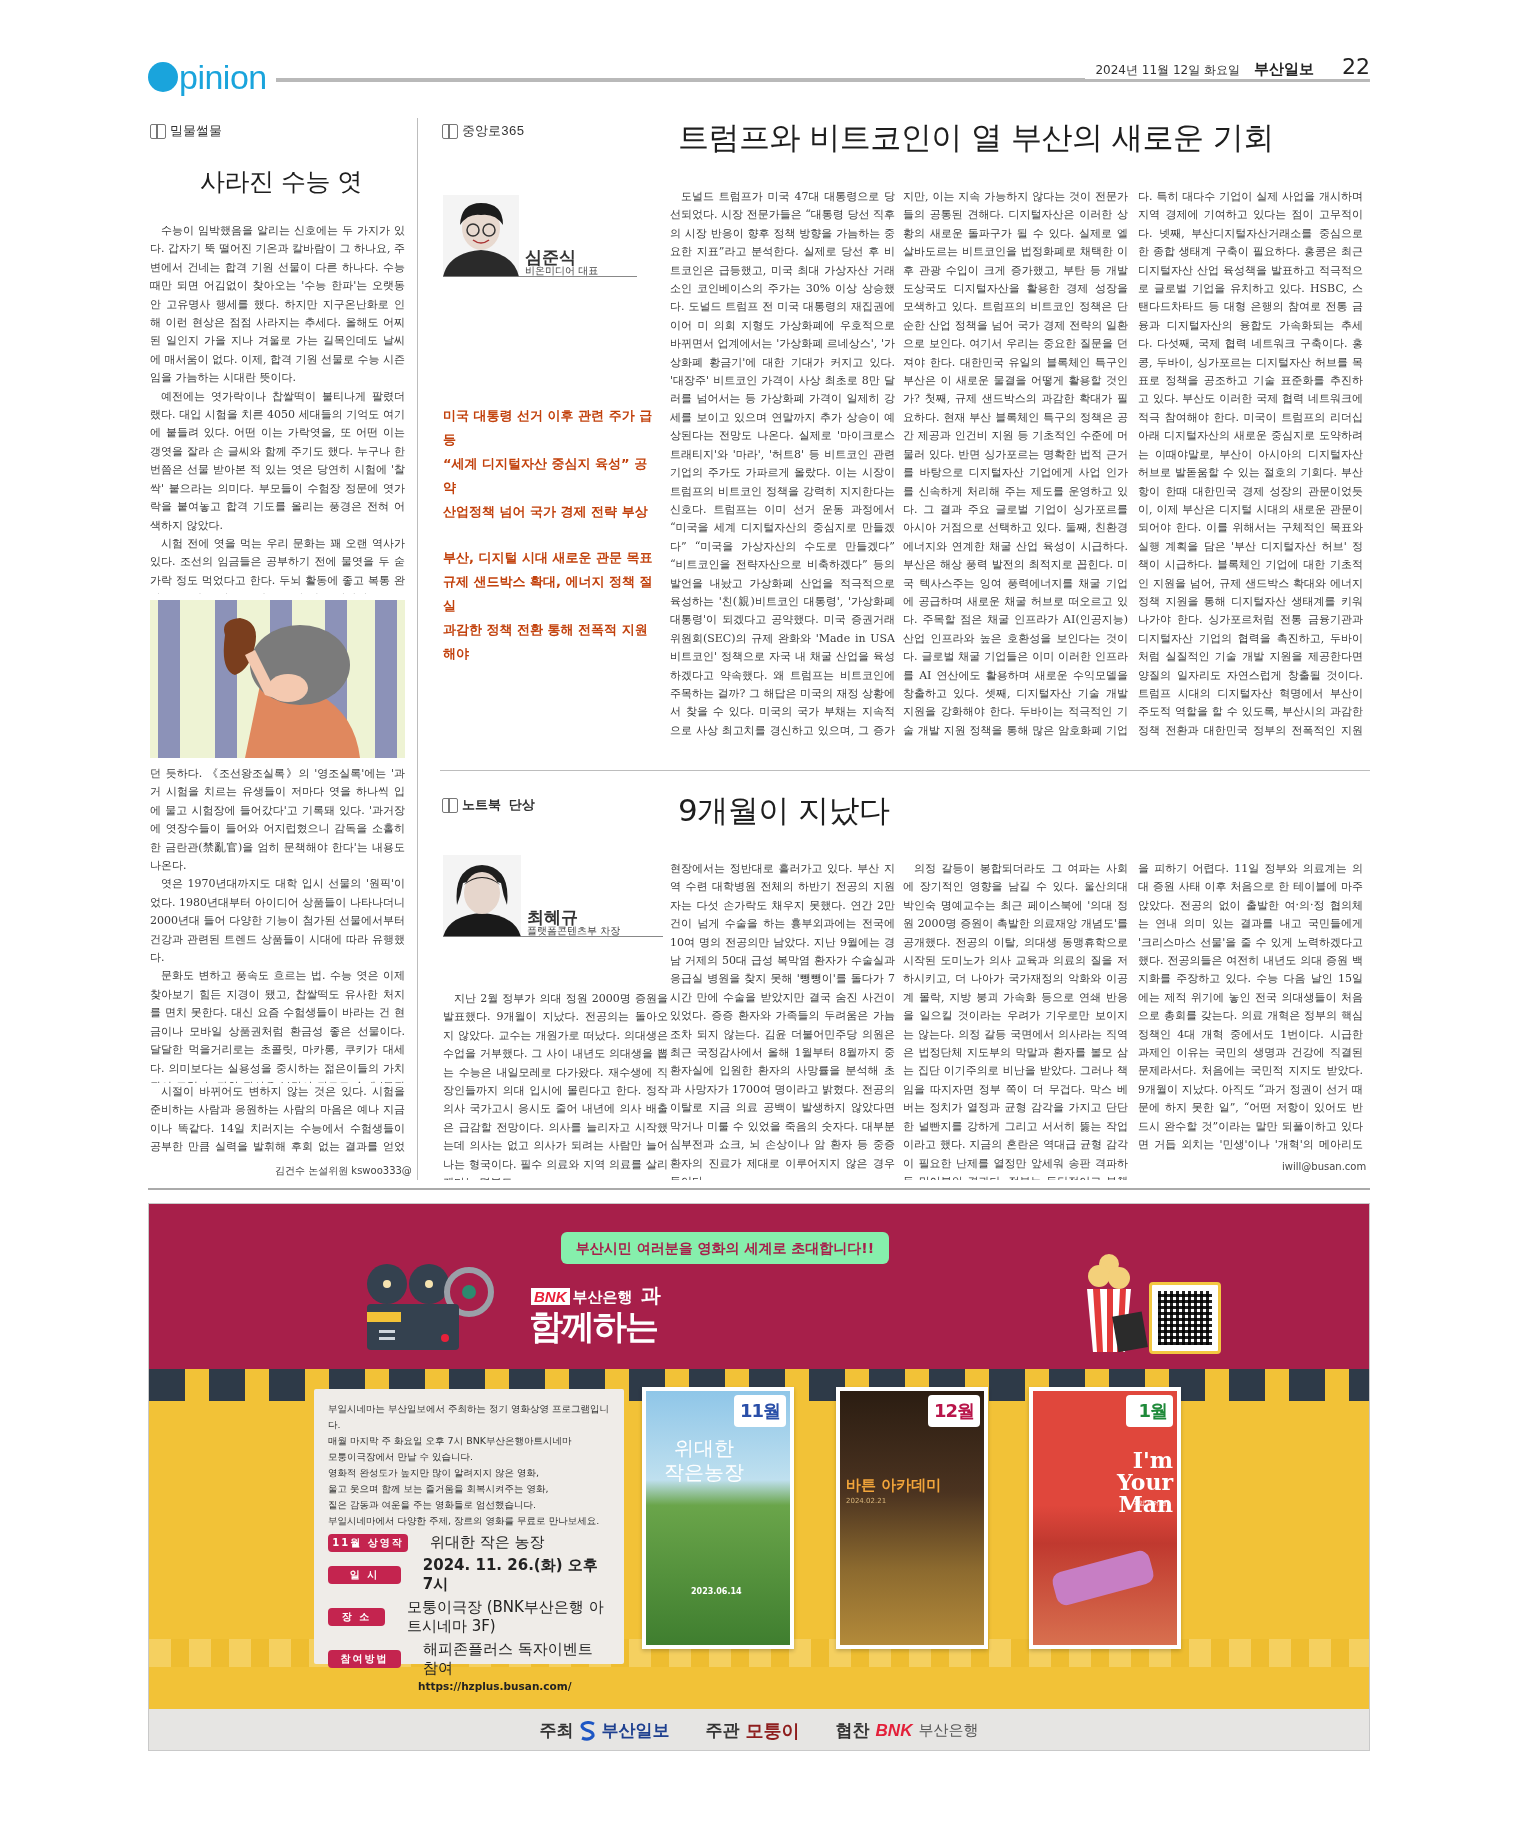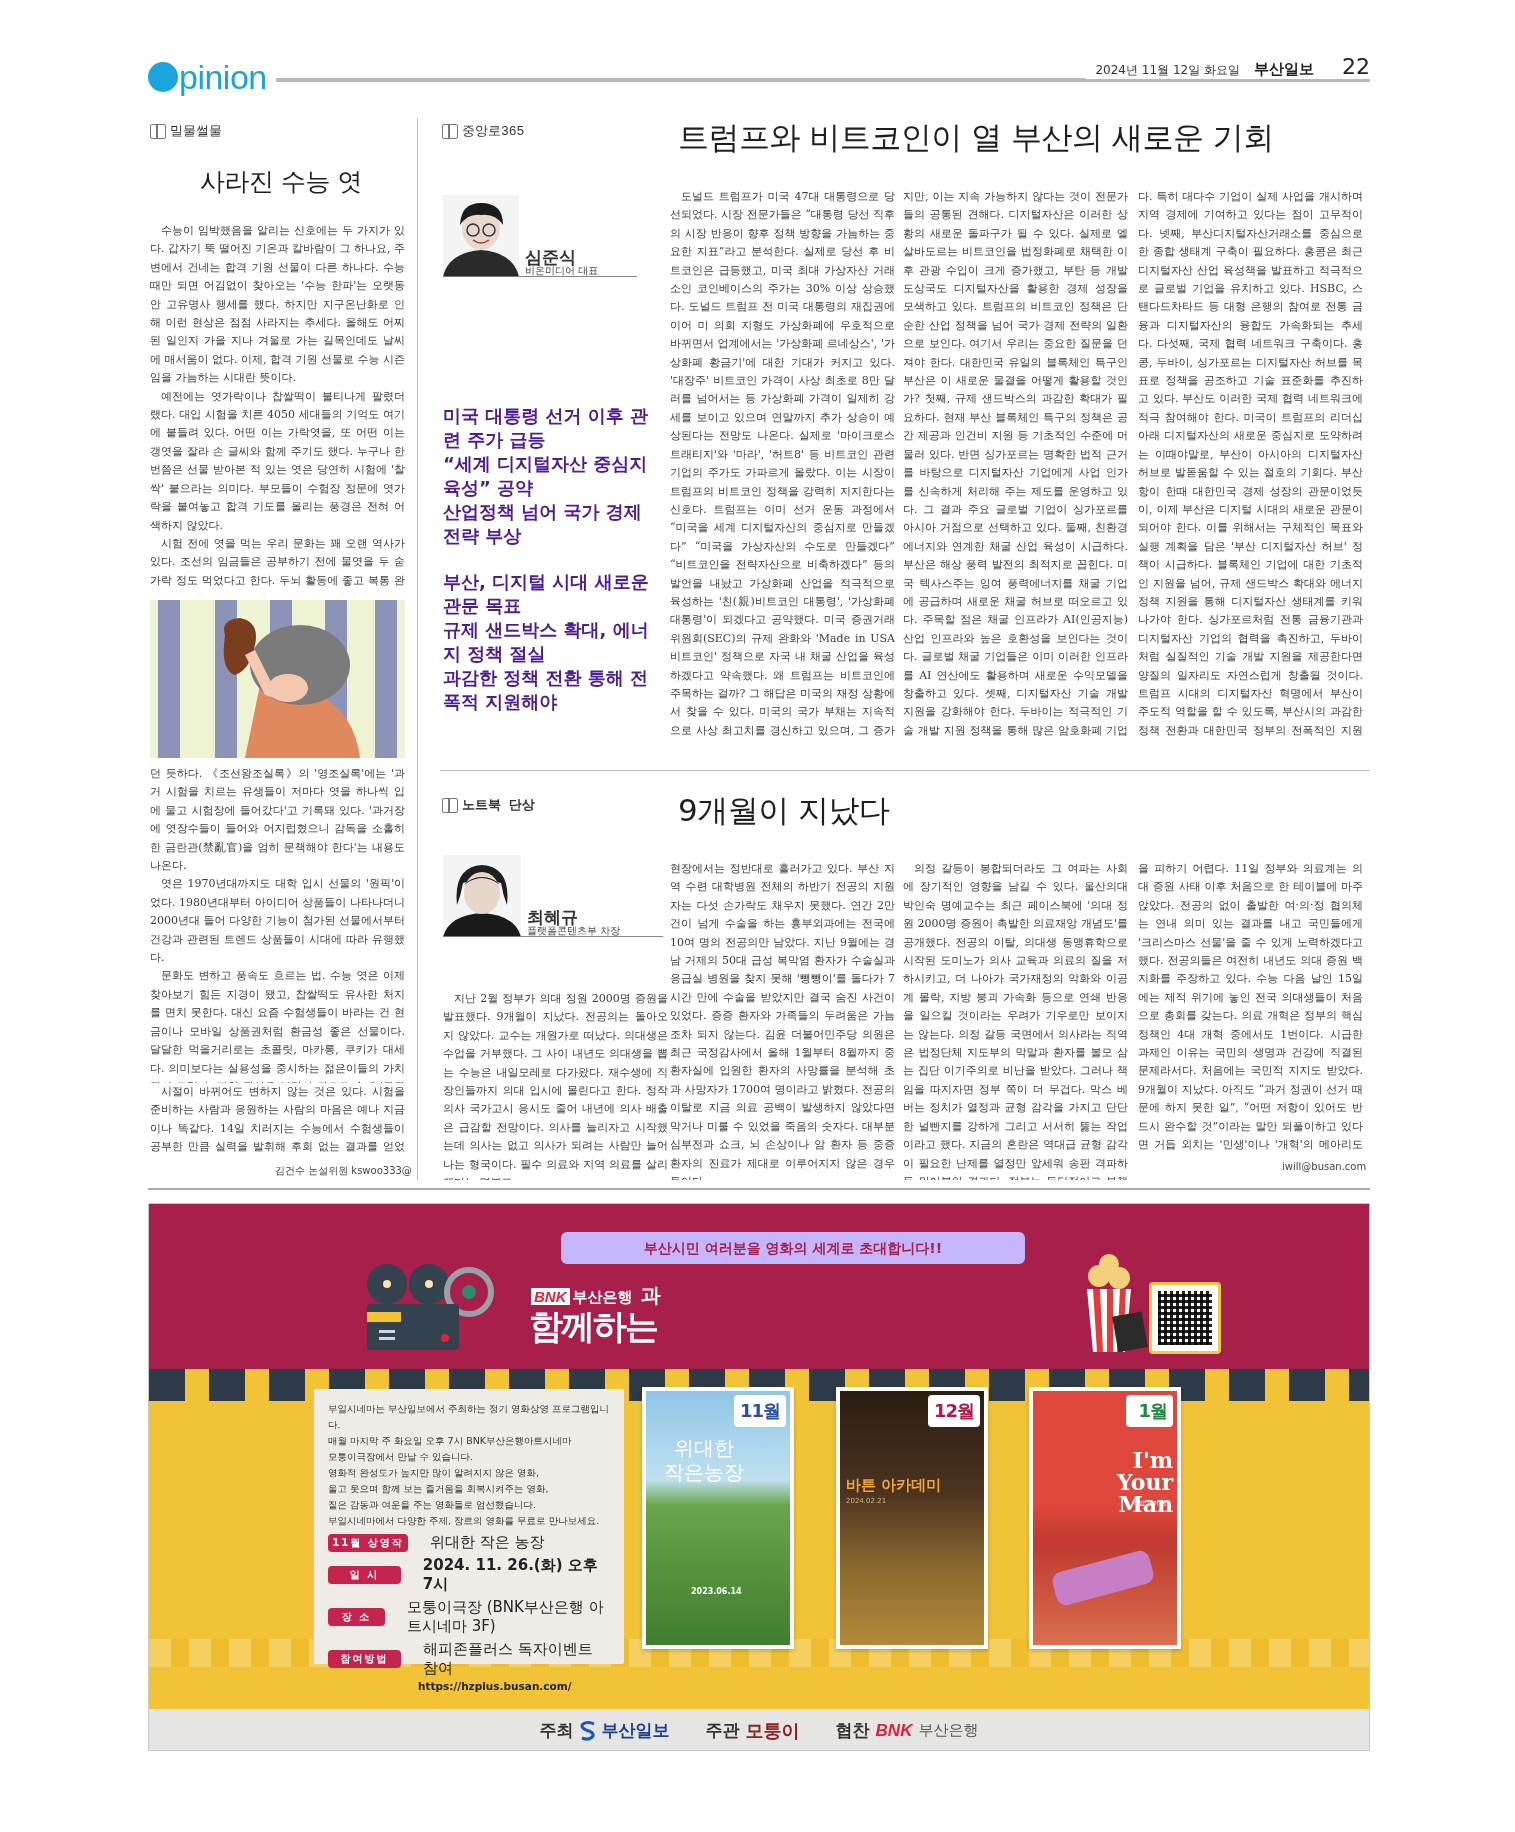--- a/index.html
+++ b/index.html
@@ -28,28 +28,28 @@
   .body-text p { text-indent: 1em; }
 
   .headline { position: absolute; font-family: "DejaVu Sans", sans-serif; color: #1e1e1e; letter-spacing: -0.5px; }
 
   .author { position: absolute; }
   .author .photo { position: absolute; left: 0; top: 0; width: 70px; height: 82px; background: #eee; border-bottom: 1px solid #777; overflow: hidden; }
   .author .name { position: absolute; font-family: "DejaVu Sans", sans-serif; font-size: 17px; font-weight: bold; color: #333; }
   .author .title { position: absolute; font-family: "DejaVu Sans", sans-serif; font-size: 10px; color: #444; }
   .author .uline { position: absolute; height: 1px; background: #888; }
 
-  .deck { position: absolute; font-family: "DejaVu Sans", sans-serif; font-size: 18px; line-height: 24px; color: #4c1d95; font-weight: bold; }
+  .deck { position: absolute; font-family: "DejaVu Sans", sans-serif; font-size: 13px; line-height: 24px; color: #c2410c; font-weight: bold; }
 
   .sign { position: absolute; font-family: "DejaVu Sans", sans-serif; font-size: 10px; color: #444; }
 
   
   .ad { position: absolute; left: 148px; top: 1203px; width: 1222px; height: 548px; border: 1px solid #c9c9c9; overflow: hidden; background: #e7e6e4; }
   .ad-top { position: absolute; left: 0; top: 0; width: 100%; height: 165px; background: #a71f4a; }
-  .ad-invite { position: absolute; left: 412px; top: 28px; width: 464px; height: 32px; background: #c4b5fd; border-radius: 6px; text-align: center; font-family: "DejaVu Sans", sans-serif; font-weight: bold; font-size: 14px; color: #a71f4a; line-height: 32px; }
+  .ad-invite { position: absolute; left: 412px; top: 28px; width: 328px; height: 32px; background: #86efac; border-radius: 6px; text-align: center; font-family: "DejaVu Sans", sans-serif; font-weight: bold; font-size: 14px; color: #a71f4a; line-height: 32px; }
   .ad-bnk { position: absolute; left: 382px; top: 78px; font-family: "Liberation Sans", sans-serif; font-weight: bold; font-size: 15px; color: #fff; }
   .ad-bnk .bnkred { color: #e8203a; font-style: italic; background: #fff; padding: 0 3px; margin-right: 3px; }
   .ad-with { position: absolute; left: 380px; top: 100px; font-family: "DejaVu Sans", sans-serif; font-weight: bold; font-size: 34px; color: #fff; letter-spacing: -2px; }
   .ad-title { position: absolute; left: 562px; top: 78px; font-family: "DejaVu Sans", sans-serif; font-weight: bold; font-size: 56px; color: #f3c842; letter-spacing: -3px; text-shadow: 2px 3px 0 #7a1432; }
   .projector { position: absolute; left: 210px; top: 58px; width: 160px; height: 90px; }
   .popcorn { position: absolute; left: 920px; top: 40px; width: 80px; height: 110px; }
   .qr { position: absolute; left: 1000px; top: 78px; width: 72px; height: 72px; background: #fff; border: 3px solid #f3c842; border-radius: 4px; padding: 6px; }
   .qr-inner { width: 100%; height: 100%; background:
       repeating-linear-gradient(90deg, #222 0 3px, #fff 3px 6px),
       repeating-linear-gradient(0deg, #222 0 3px, #fff 3px 6px); background-blend-mode: multiply; }

